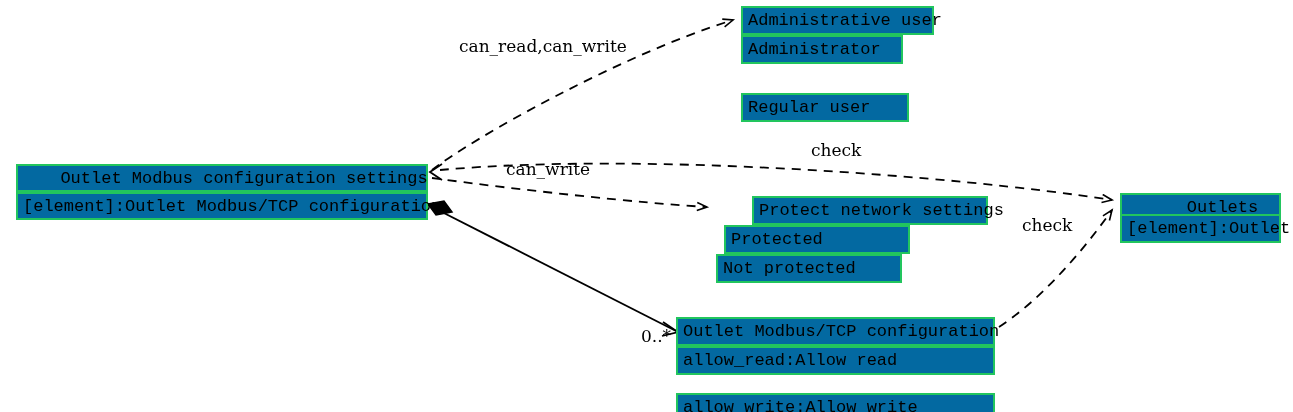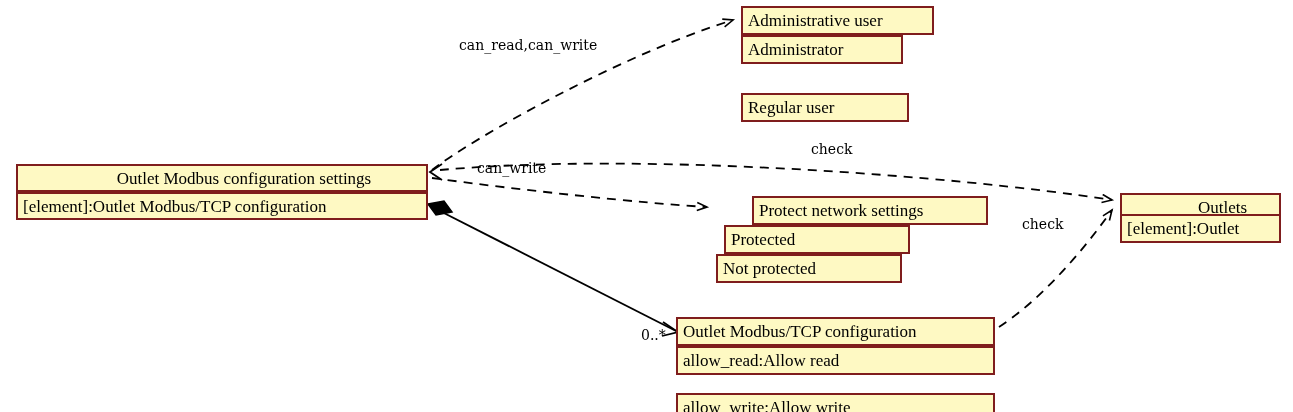--- a/index.html
+++ b/index.html
@@ -15,36 +15,36 @@
     font-family: "DejaVu Sans", sans-serif;
     overflow: hidden;
   }
   .uml-class {
     position: absolute;
     box-sizing: border-box;
   }
   .uml-row {
     position: absolute;
     box-sizing: border-box;
-    border: 2px solid #7f1d1d;
-    background: #fef9c3;
-    font-family: Liberation Serif, serif;
+    border: 2px solid #22c55e;
+    background: #0369a1;
+    font-family: Liberation Mono, monospace;
     font-size: 17px;
     color: #000000;
     line-height: 1;
     display: flex;
     align-items: center;
     white-space: nowrap;
   }
   .uml-row.center { justify-content: center; padding-left: 44px; }
   .uml-row.left   { justify-content: flex-start; padding-left: 5px; }
   .edge-label {
     position: absolute;
     font-family: "DejaVu Serif", serif;
-    font-size: 14px;
+    font-size: 17px;
     color: #000000;
     white-space: nowrap;
     line-height: 1;
   }
   svg.edges {
     position: absolute;
     left: 0;
     top: 0;
     width: 1293px;
     height: 412px;
@@ -108,21 +108,21 @@
     <div class="uml-row left" style="left:676px; top:375px; width:319px; height:29px;margin-top:18px;">allow_write:Allow write</div>
   </div>
 
   <div class="uml-class">
     <div class="uml-row center" style="left:1120px; top:193px; width:161px; height:29px;">Outlets</div>
     <div class="uml-row left" style="left:1120px; top:214px; width:161px; height:29px;">[element]:Outlet</div>
   </div>
 
   <div class="edge-label" style="left:459px; top:38px;">can_read,can_write</div>
 
-  <div class="edge-label" style="left:477px; top:161px;">can_write</div>
+  <div class="edge-label" style="left:506px; top:161px;">can_write</div>
 
   <div class="edge-label" style="left:811px; top:142px;">check</div>
 
   <div class="edge-label" style="left:1022px; top:217px;">check</div>
 
   <div class="edge-label" style="left:641px; top:328px;">0..*</div>
 
 </div>
 
 </body></html>

